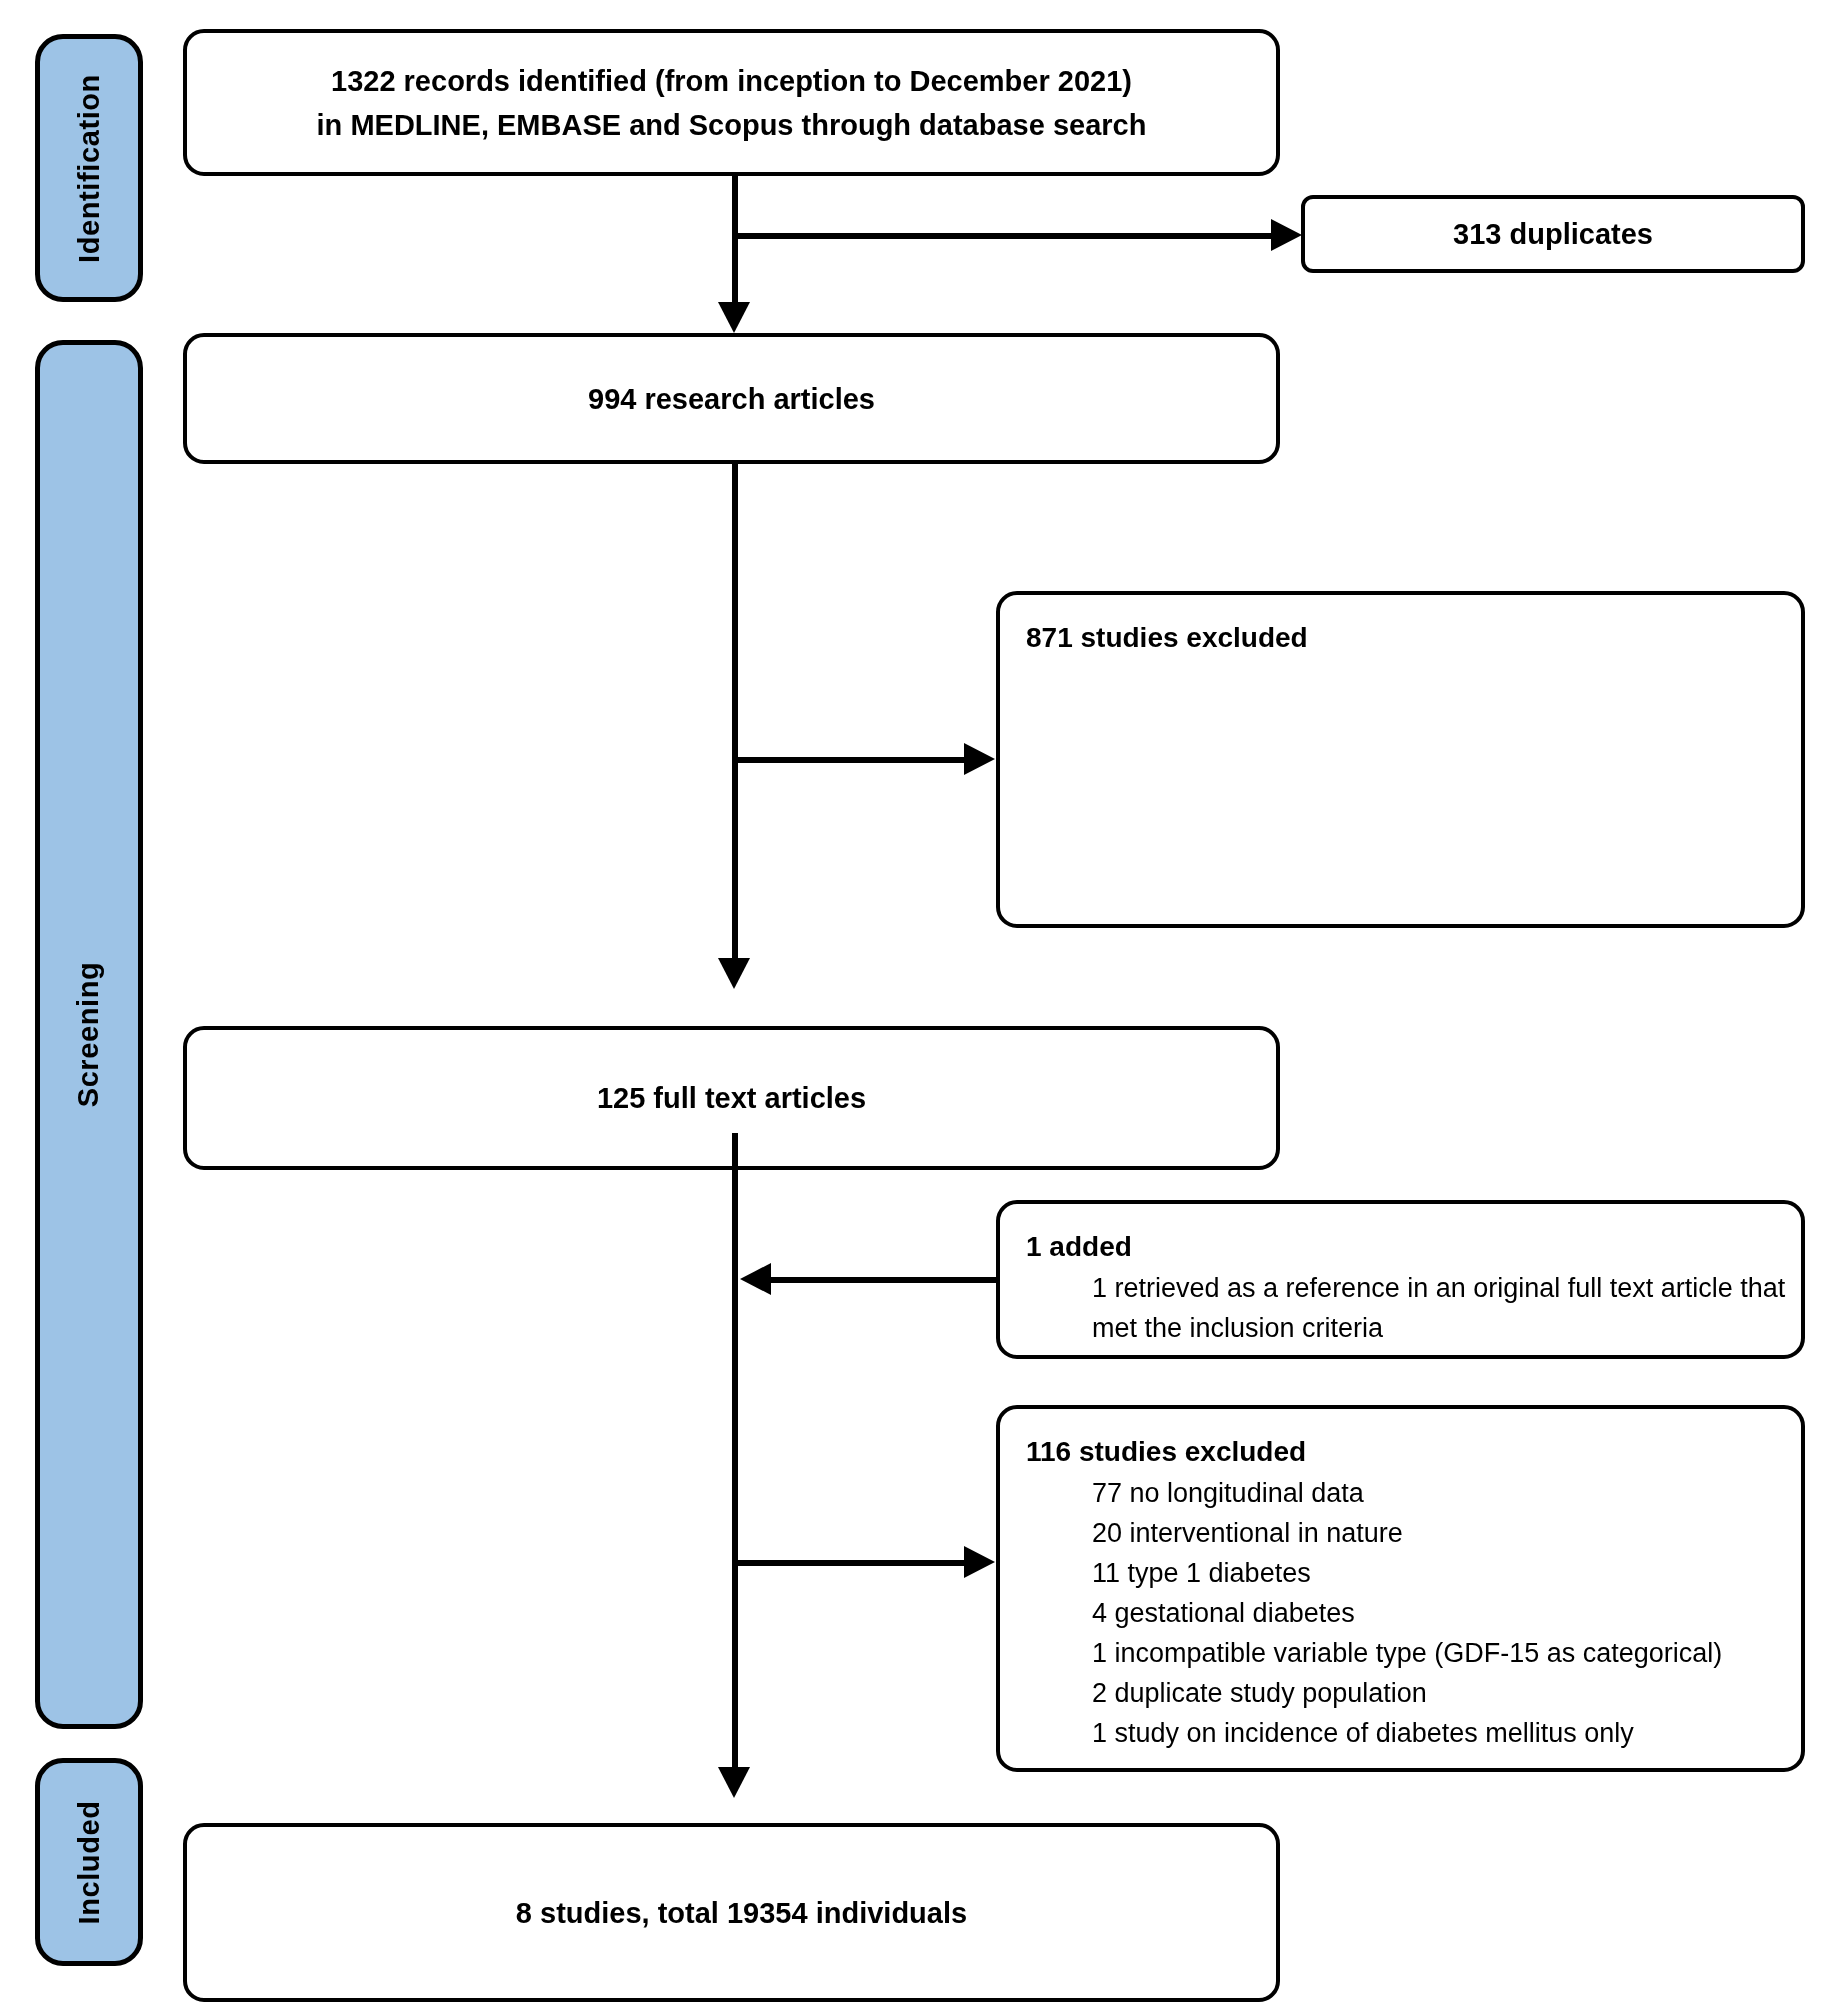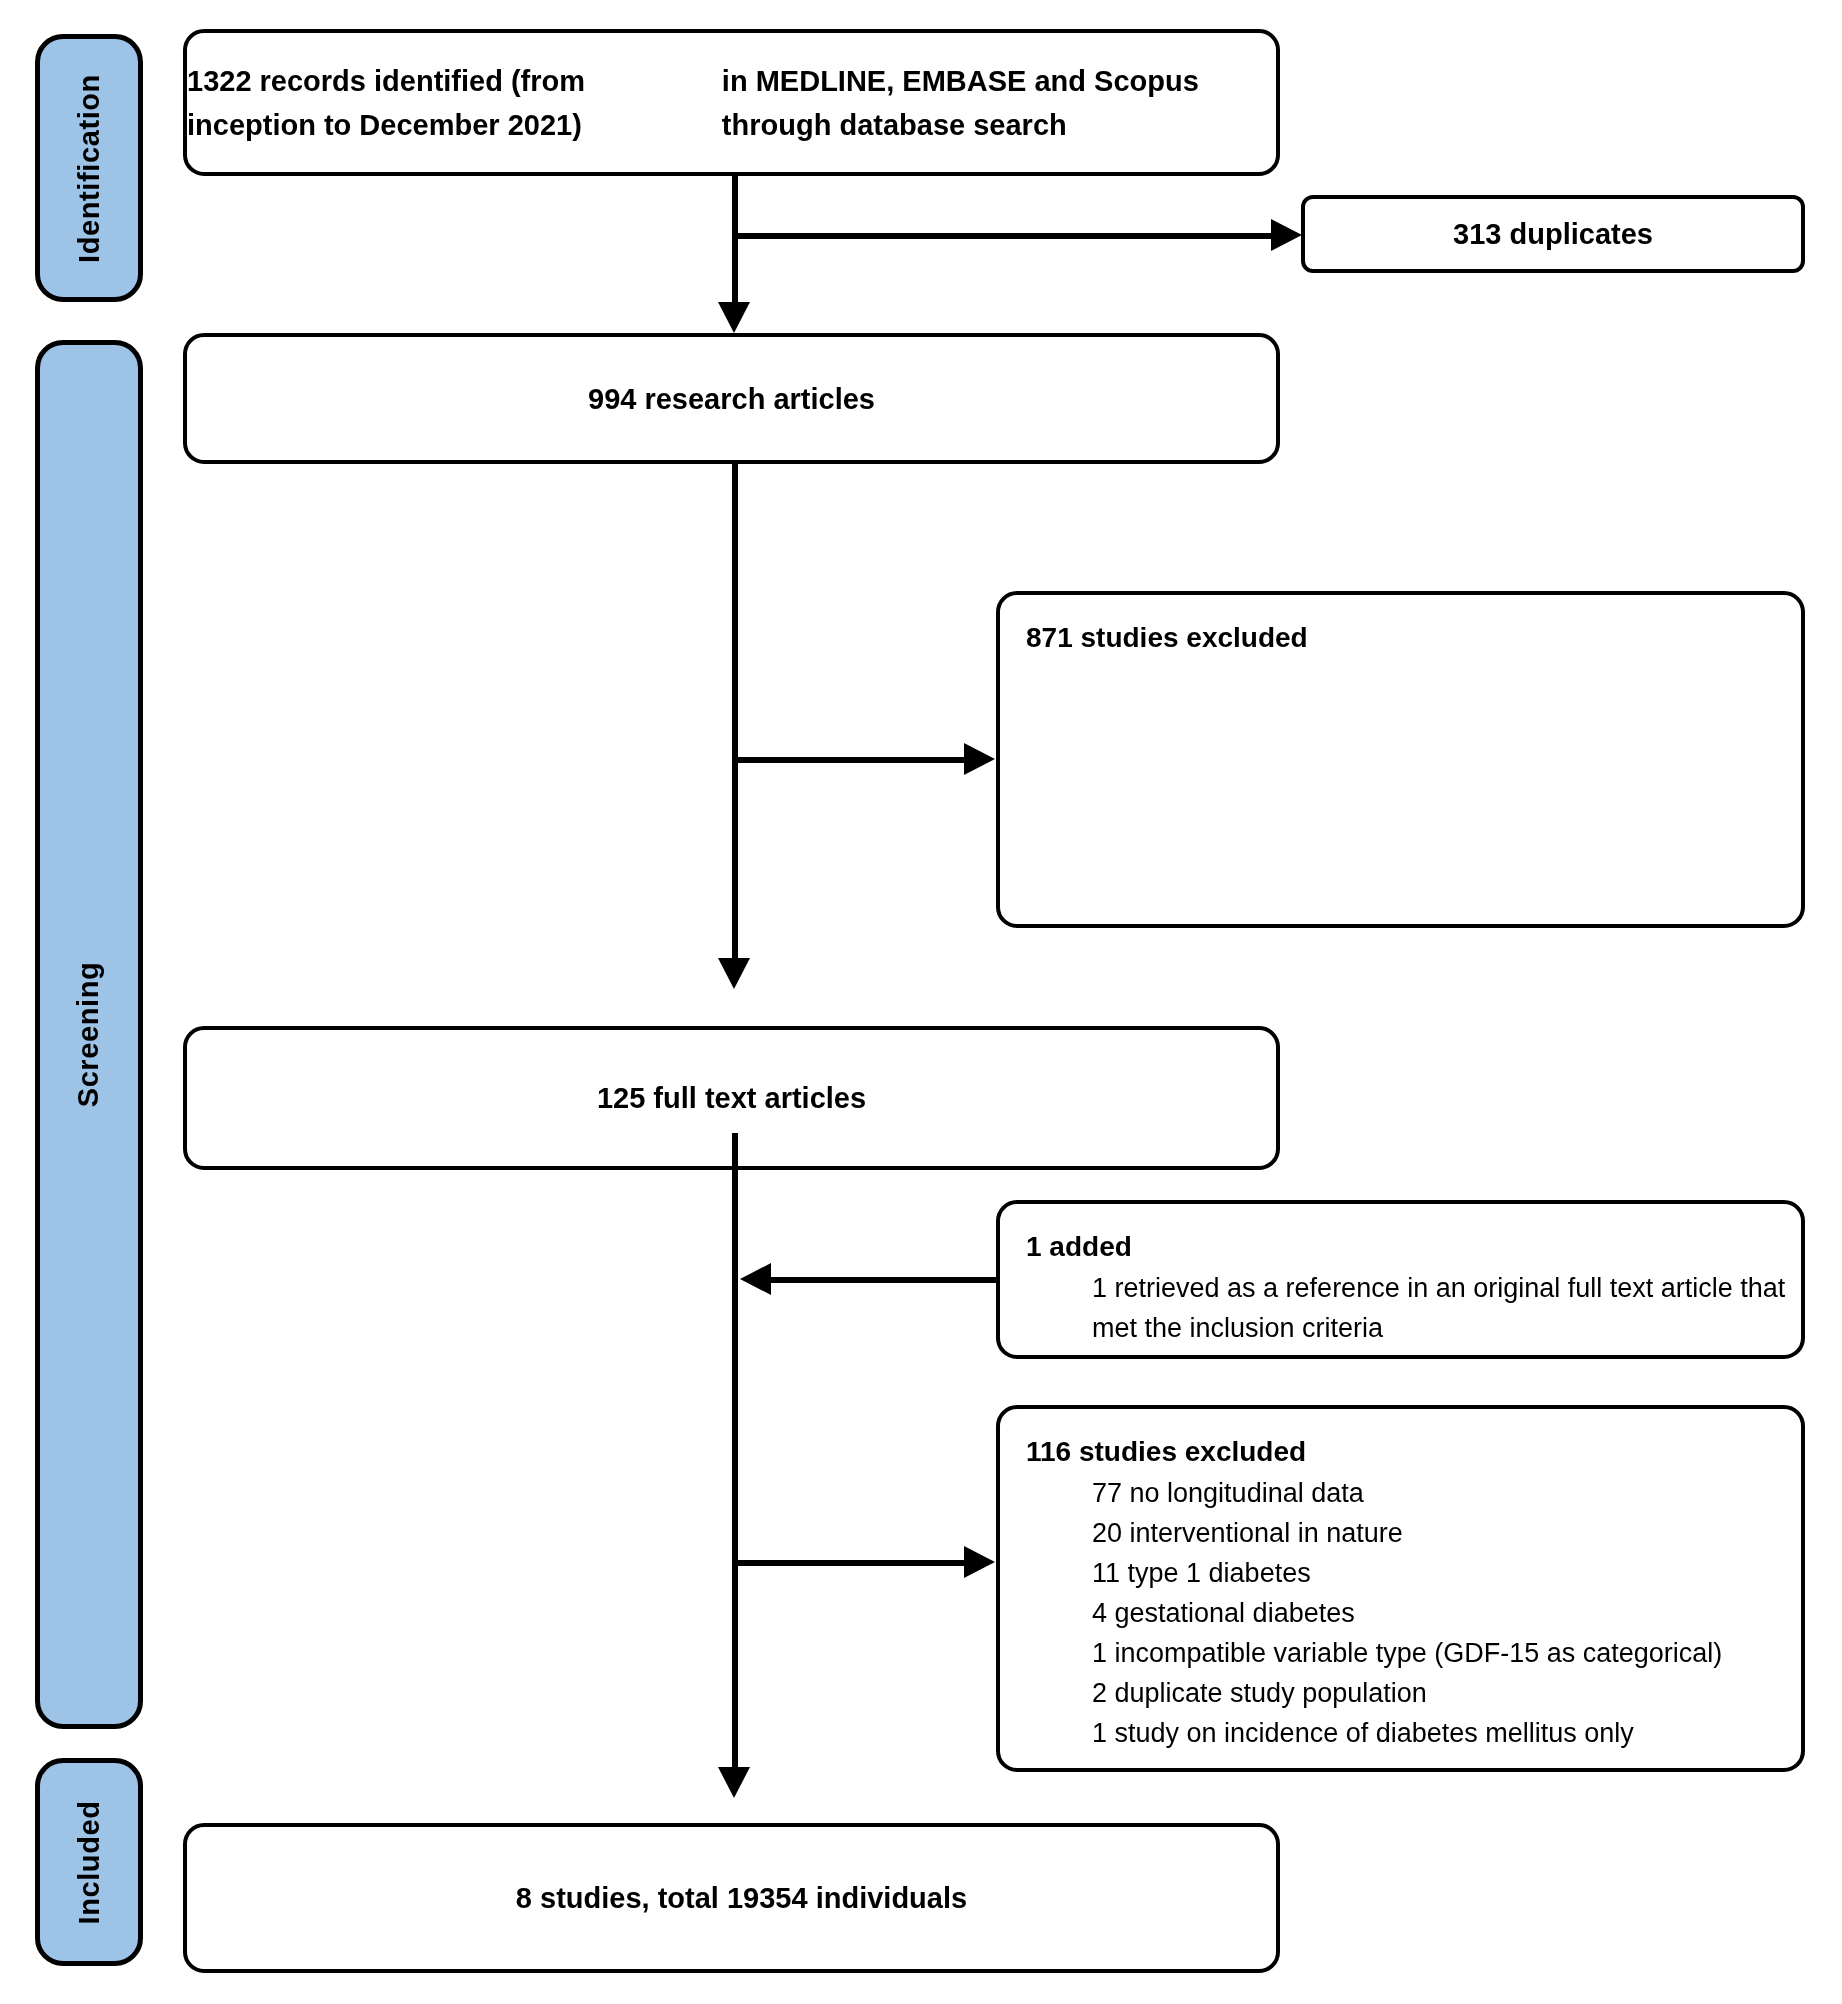--- a/index.html
+++ b/index.html
@@ -7,22 +7,22 @@
   .canvas{position:relative;width:1842px;height:2005px;background:#fff;overflow:hidden;}
 
   
   .stage{position:absolute;left:35px;width:108px;background:var(--stage-fill,#9DC3E6);
          border:5.5px solid #000;border-radius:28px;display:flex;align-items:center;justify-content:center;
          box-sizing:border-box;}
   .stage-label{transform:rotate(-90deg);white-space:nowrap;font-weight:bold;font-size:29px;letter-spacing:0.6px;}
 
   
   .box{position:absolute;background:#fff;border:4.9px solid #000;border-radius:21px;box-sizing:border-box;}
-  .box.center{display:flex;flex-direction:row;align-items:center;justify-content:center;
-              font-weight:bold;font-size:29px;line-height:44px;}
+  .box.center{display:flex;flex-direction:column;align-items:center;justify-content:center;
+              text-align:center;font-weight:bold;font-size:29px;line-height:44px;}
   .box.detail{padding:21px 11px 14.7px 26px;font-size:27px;line-height:40px;}
   .detail .hdr{font-weight:bold;font-size:28px;line-height:43px;}
   .detail .items{margin-left:66px;}
   .detail .item{margin:0;}
 
   
   .vline,.hline{position:absolute;background:#000;}
   .vline{width:5.5px;}
   .hline{height:5.5px;}
   .arr{position:absolute;width:0;height:0;}
@@ -79,21 +79,21 @@
       <div class="item">77 no longitudinal data</div>
       <div class="item">20 interventional in nature</div>
       <div class="item">11 type 1 diabetes</div>
       <div class="item">4 gestational diabetes</div>
       <div class="item">1 incompatible variable type (GDF-15 as categorical)</div>
       <div class="item">2 duplicate study population</div>
       <div class="item">1 study on incidence of diabetes mellitus only</div>
     </div>
   </div>
 
-  <div class="box center" style="left:183px;top:1823px;width:1097px;height:150px;padding-left:20px;">
+  <div class="box center" style="left:183px;top:1823px;width:1097px;height:179px;padding-left:20px;">
     <div>8 studies, total 19354 individuals</div>
   </div>
 
   <div class="vline" style="left:732px;top:176px;height:128px;"></div>
   <div class="arr down" style="left:718px;top:302px;"></div>
   <div class="hline" style="left:735px;top:233px;width:539px;"></div>
   <div class="arr right" style="left:1271px;top:219px;"></div>
 
   <div class="vline" style="left:732px;top:464px;height:495px;"></div>
   <div class="arr down" style="left:718px;top:958px;"></div>

